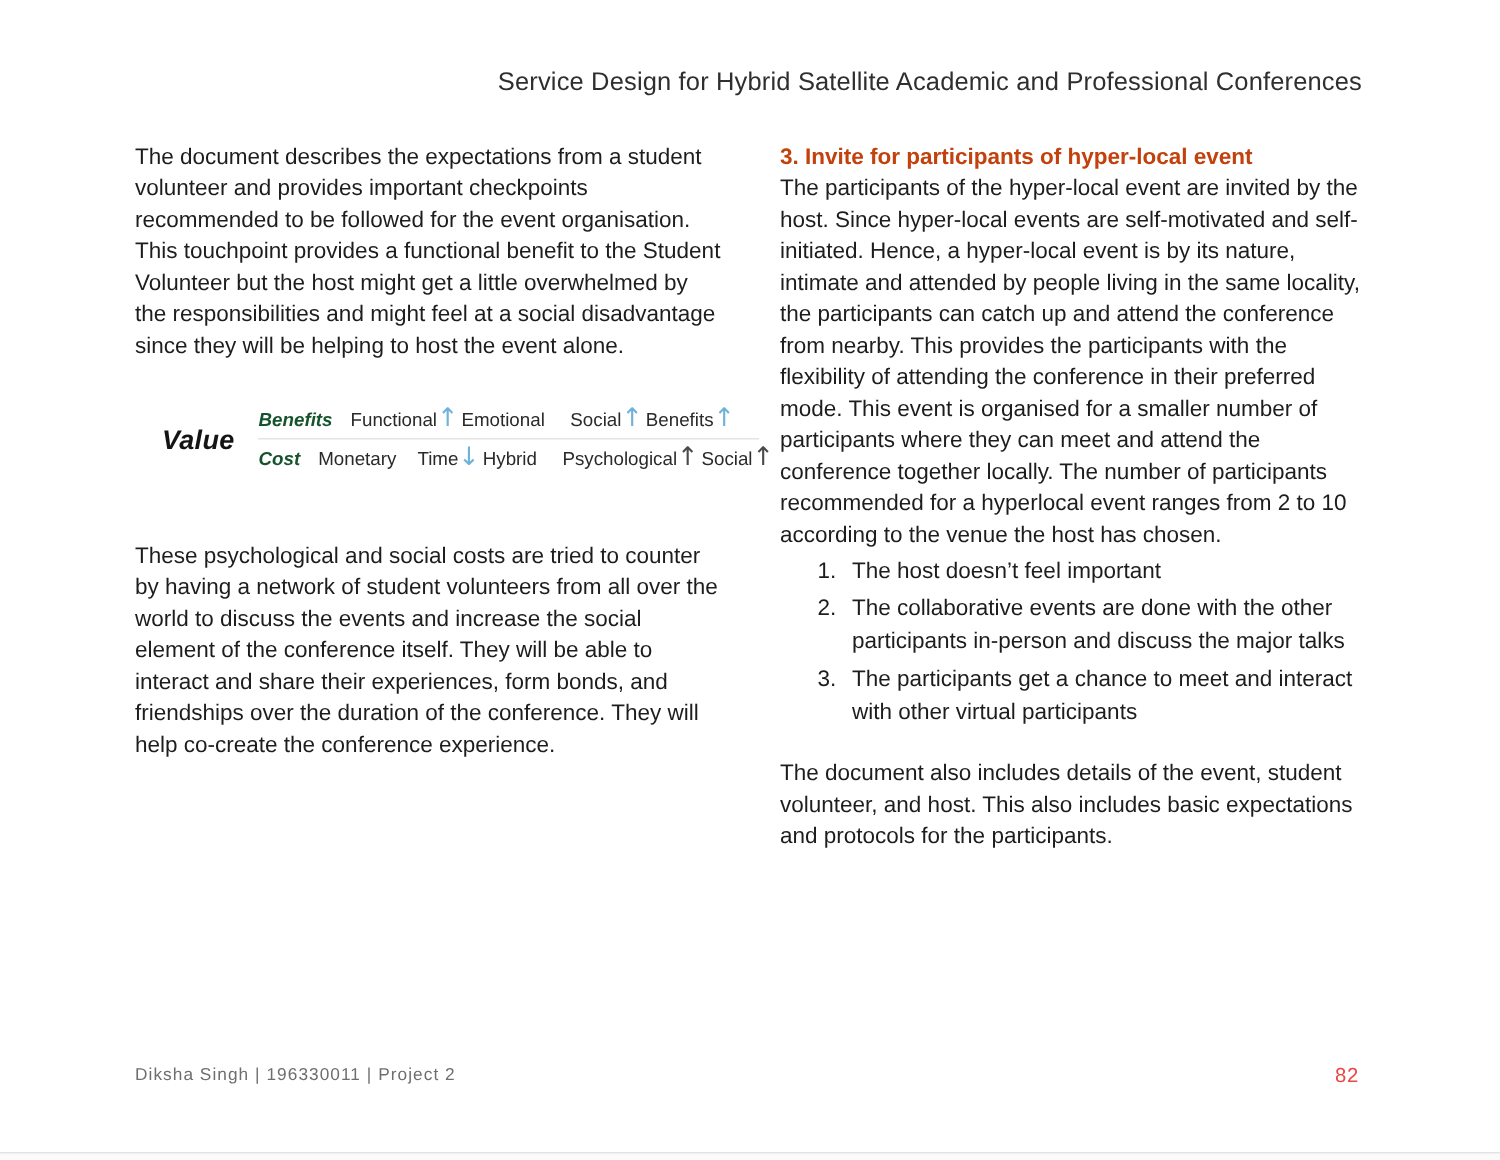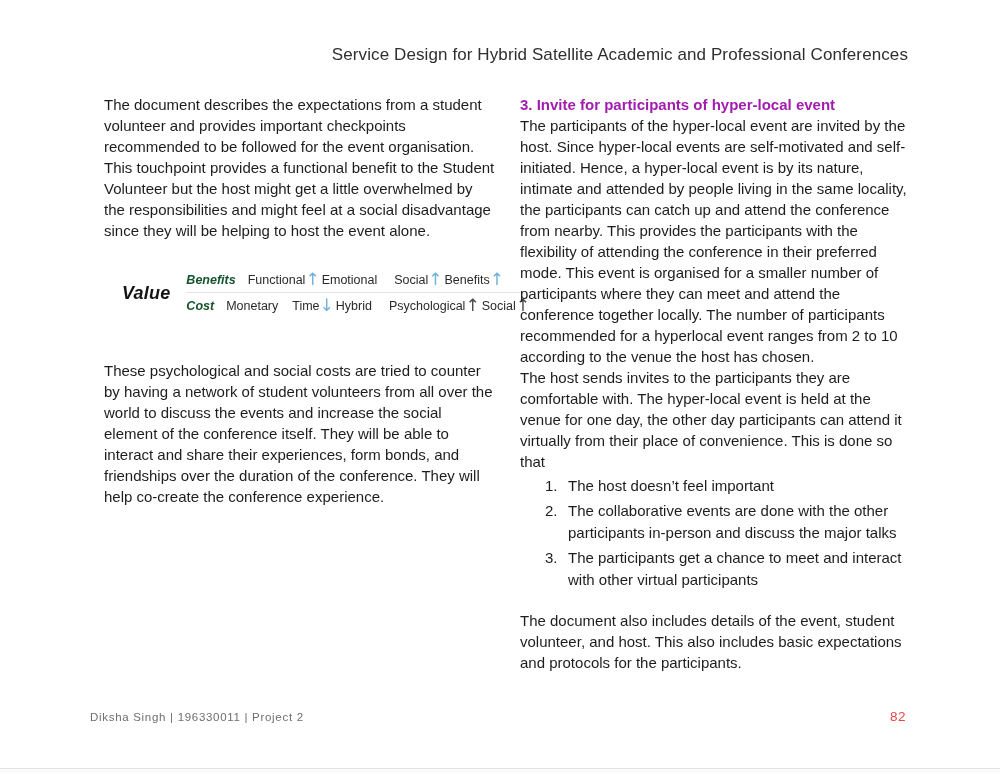--- a/index.html
+++ b/index.html
@@ -12,21 +12,21 @@
     overflow:hidden;
   }
   .page { position:absolute; inset:0; background:#ffffff; }
 
   .running-header {
     position:absolute; top:45px; right:92px;
     font-size:17px; color:#2f2f2f; letter-spacing:0.1px;
   }
 
   .col { position:absolute; top:94px; width:392px; font-size:15px; line-height:21px; }
-  .col-left  { left:104px; }
+  .col-left  { left:90px; }
   .col-right { left:520px; }
 
   .para { margin:0; }
 
   
   .value-diagram {
     margin:31px 0 46px 18px;
     display:flex; align-items:center;
   }
   .value-title {
@@ -43,21 +43,21 @@
   .ml-lg { margin-left:17px; }
   .ml-xs { margin-left:2px; }
   .varrow {
     font-family:"DejaVu Sans", sans-serif;
     font-size:17px; line-height:14px;
     display:inline-block; position:relative; top:-1px;
   }
   .arrow-blue { color:#6FB2D8; }
   .arrow-dark { color:#4a4a4a; }
 
-  .col-right h3 { font-size:15px; line-height:21px; font-weight:bold; color:#a21caf; }
+  .col-right h3 { font-size:15px; line-height:21px; font-weight:bold; color:#c2410c; }
 
   .num-list { margin:0 0 0 25px; }
   .num-list .li { display:flex; margin-top:3px; line-height:22px; }
   .num-list .li-num { width:23px; flex:0 0 23px; }
   .num-list .li-text { flex:1; }
 
   .para-after-list { margin-top:19px; }
 
   .footer-credit {
     position:absolute; left:90px; top:711px;
@@ -114,21 +114,20 @@
 
       </div>
     </div>
 
     <p class="para">These psychological and social costs are tried to counter by having a network of student volunteers from all over the world to discuss the events and increase the social element of the conference itself. They will be able to interact and share their experiences, form bonds, and friendships over the duration of the conference. They will help co-create the conference experience.</p>
   </div>
 
   <div class="col col-right">
     <h3>3. Invite for participants of hyper-local event</h3>
     <p class="para">The participants of the hyper-local event are invited by the host. Since hyper-local events are self-motivated and self-initiated. Hence, a hyper-local event is by its nature, intimate and attended by people living in the same locality, the participants can catch up and attend the conference from nearby. This provides the participants with the flexibility of attending the conference in their preferred mode. This event is organised for a smaller number of participants where they can meet and attend the conference together locally. The number of participants recommended for a hyperlocal event ranges from 2 to 10 according to the venue the host has chosen.</p>
-    <p class="para">The host sends invites to the participants they are comfortable with. The hyper-local event is held at the venue for one day, the other day participants can attend it virtually from their place of convenience. This is done so that</p>
 
     <div class="num-list">
       <div class="li">
         <span class="li-num">1.</span>
         <span class="li-text">The host doesn’t feel important</span>
       </div>
       <div class="li">
         <span class="li-num">2.</span>
         <span class="li-text">The collaborative events are done with the other participants in-person and discuss the major talks</span>
       </div>

